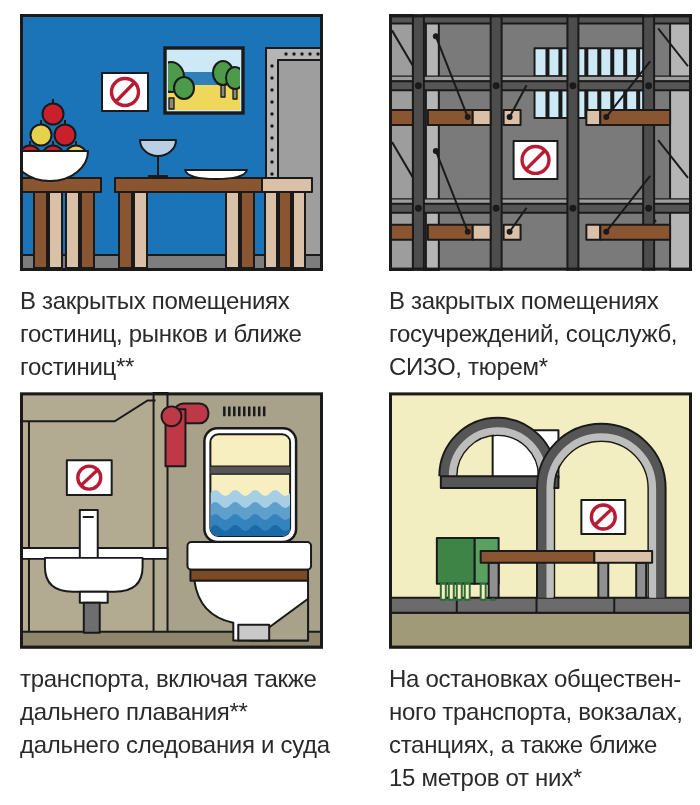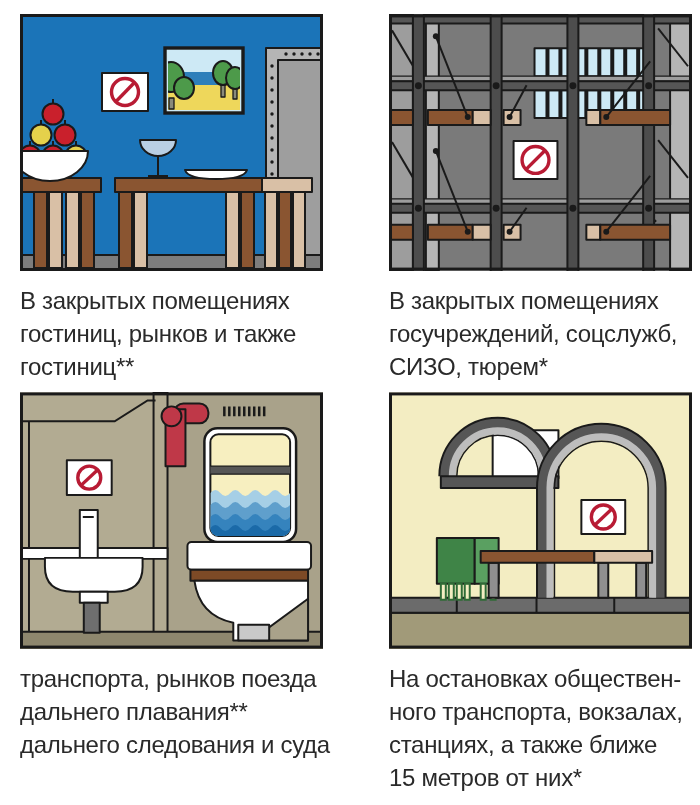--- a/index.html
+++ b/index.html
@@ -183,21 +183,21 @@
       <g>
         <rect class="tan s" x="245" y="178" width="12" height="76"></rect>
         <rect class="brn s" x="259" y="178" width="12" height="76"></rect>
         <rect class="tan s" x="273" y="178" width="12" height="76"></rect>
         <rect class="tan s" x="242" y="164" width="50" height="14"></rect>
       </g>
       <rect class="brd" x="1.5" y="1.5" width="300" height="254"></rect>
     </svg>
     <div class="caption">
       <div class="cap-line">В закрытых помещениях</div>
-      <div class="cap-line">гостиниц, рынков и также</div>
+      <div class="cap-line">гостиниц, рынков и ближе</div>
       <div class="cap-line">гостиниц**</div>
     </div>
   </div>
 
   <div class="card" id="card2">
     <svg class="panel" viewBox="0 0 304 257">
       <rect class="smid" x="0" y="0" width="304" height="257"></rect>
       <rect class="spnl s" x="0" y="0" width="24" height="257"></rect>
       <rect class="sstr s" x="37" y="0" width="13" height="257"></rect>
       <rect class="sstr s" x="282" y="0" width="22" height="257"></rect>
@@ -330,21 +330,21 @@
       <g>
         <rect class="fw s" x="168" y="150" width="124" height="28" rx="4"></rect>
         <rect class="tbr s" x="171" y="178" width="118" height="11"></rect>
         <path class="fw s" d="M175 189 Q180 224 214 231 L214 249 H289 V189 Z"></path>
         <path class="kr s" d="M232 249 L289 207 V249 Z"></path>
         <rect class="ped s" x="219" y="233" width="31" height="16"></rect>
       </g>
       <rect class="brd" x="1.5" y="1.5" width="301" height="254"></rect>
     </svg>
     <div class="caption">
-      <div class="cap-line">транспорта, рынков поезда</div>
+      <div class="cap-line">транспорта, включая также</div>
       <div class="cap-line">дальнего плавания**</div>
       <div class="cap-line">дальнего следования и суда</div>
     </div>
   </div>
 
   <div class="card" id="card4">
     <svg class="panel" viewBox="0 0 304 257">
       <rect class="stp" x="0" y="0" width="304" height="257"></rect>
       <rect class="grd s" x="-2" y="221" width="308" height="38"></rect>
       <g>

